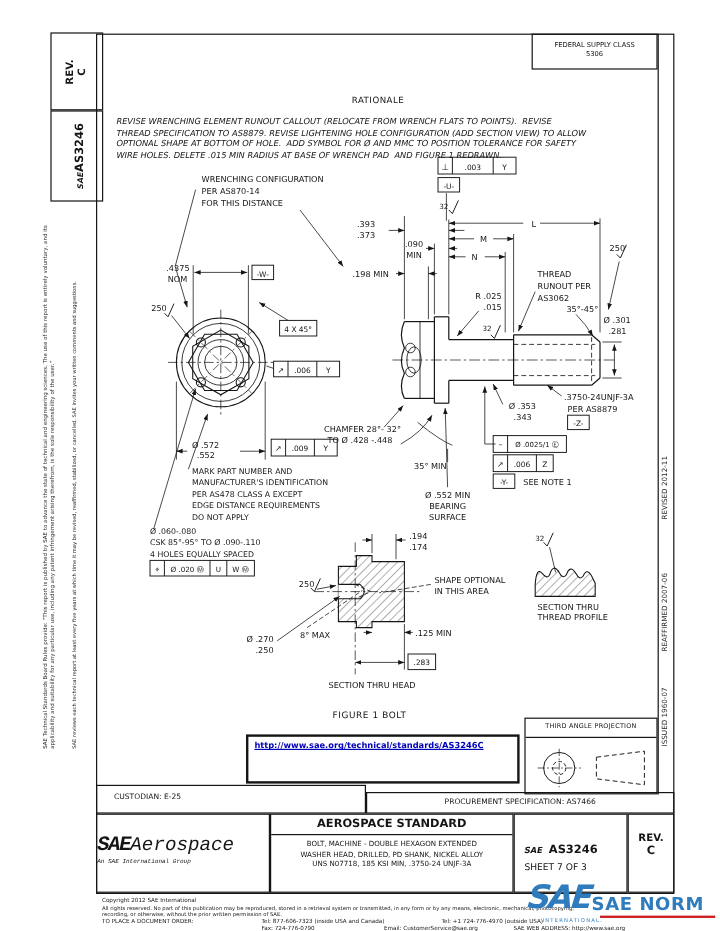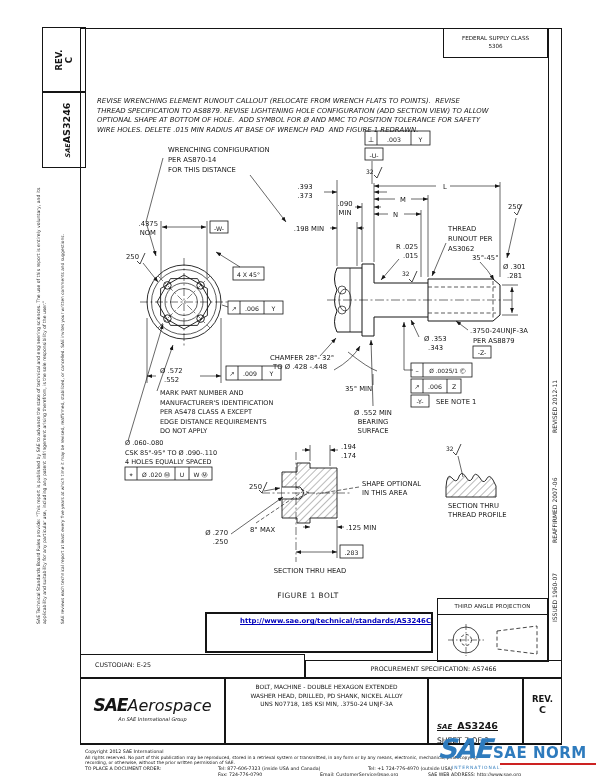--- a/index.html
+++ b/index.html
@@ -5,21 +5,21 @@
   html,body{margin:0;padding:0;background:#ffffff;}
   #page{position:relative;width:600px;height:776px;background:#fff;overflow:hidden;
         font-family:"DejaVu Sans",sans-serif;color:#151515;}
   .abs{position:absolute;}
   .bx{position:absolute;border:1.4px solid #151515;box-sizing:border-box;background:transparent;}
   .t{position:absolute;white-space:nowrap;color:#161616;}
   .vt{position:absolute;transform-origin:0 0;transform:rotate(-90deg);white-space:nowrap;color:#2a2a2a;}
   svg{position:absolute;left:0;top:0;z-index:1;}
   #textlayer{position:absolute;left:0;top:0;width:600px;height:776px;z-index:2;}
   #wm{position:absolute;z-index:3;}
-  .blue{color:#0000bb;text-decoration:underline;margin-left:28px;}
+  .blue{color:#0000bb;text-decoration:underline;}
   .wmblue{color:#2e7bbd;}
   svg text{font-family:"DejaVu Sans",sans-serif;fill:#161616;}
 </style>
 </head>
 <body>
 
 <div id="page">
 
 <svg width="600" height="776" viewBox="0 0 600 776">
   <defs>
@@ -344,20 +344,21 @@
     <div class="abs" style="left:50%;top:50%;transform:translate(-50%,-50%) rotate(-90deg);white-space:nowrap;">
       <span style="font-style:italic;font-weight:bold;font-size:6.5px;">SAE</span><span style="font-weight:bold;font-size:9.5px;">AS3246</span>
     </div>
   </div>
 
   <div class="bx" style="left:443px;top:28px;width:105px;height:30px;border-width:1.2px;text-align:center;padding-top:5px;font-size:5.6px;line-height:8px;">
     <div>FEDERAL SUPPLY CLASS</div>
     <div>5306</div>
   </div>
 
+  <div class="t" style="left:80px;top:79px;width:470px;text-align:center;font-size:7.2px;letter-spacing:0.4px;">RATIONALE</div>
   <div class="t" style="left:97px;top:97px;font-size:6.9px;line-height:9.6px;white-space:pre;font-style:italic;">REVISE WRENCHING ELEMENT RUNOUT CALLOUT (RELOCATE FROM WRENCH FLATS TO POINTS).  REVISE
 THREAD SPECIFICATION TO AS8879. REVISE LIGHTENING HOLE CONFIGURATION (ADD SECTION VIEW) TO ALLOW
 OPTIONAL SHAPE AT BOTTOM OF HOLE.  ADD SYMBOL FOR Ø AND MMC TO POSITION TOLERANCE FOR SAFETY
 WIRE HOLES. DELETE .015 MIN RADIUS AT BASE OF WRENCH PAD  AND FIGURE 1 REDRAWN.</div>
 
   <div class="vt" style="left:36px;top:624px;width:448px;font-size:4.6px;line-height:6.2px;white-space:normal;">SAE Technical Standards Board Rules provide: “This report is published by SAE to advance the state of technical and engineering sciences. The use of this report is entirely voluntary, and its applicability and suitability for any particular use, including any patent infringement arising therefrom, is the sole responsibility of the user.”</div>
   <div class="vt" style="left:60px;top:624px;font-size:4.3px;">SAE reviews each technical report at least every five years at which time it may be revised, reaffirmed, stabilized, or cancelled. SAE invites your written comments and suggestions.</div>
 
   <div class="vt" style="left:551px;top:433px;font-size:6px;">REVISED 2012-11</div>
   <div class="vt" style="left:551px;top:543px;font-size:6px;">REAFFIRMED 2007-06</div>
@@ -372,34 +373,35 @@
   </div>
 
   <div class="bx" style="left:80px;top:654px;width:225px;height:24px;border-width:1.2px;">
     <div class="t" style="left:14px;top:6px;font-size:6.3px;">CUSTODIAN:  E-25</div>
   </div>
   <div class="bx" style="left:305px;top:660px;width:257px;height:18px;border-width:1.2px;text-align:center;font-size:6.3px;line-height:16px;">
     <span>PROCUREMENT SPECIFICATION:  AS7466</span>
   </div>
 
   <div class="bx" style="left:80px;top:678px;width:145px;height:66px;border-width:1.4px;">
-    <div style="text-align:center;padding-top:16px;">
+    <div style="text-align:left;padding-top:16px;font-family:Liberation Mono, monospace;">
       <span style="font-size:17px;font-weight:bold;font-style:italic;letter-spacing:-1px;">SAE</span><span style="font-size:16px;font-style:italic;">Aerospace</span>
       <div style="font-size:5px;font-style:italic;margin-top:1px;">An SAE International Group</div>
     </div>
   </div>
   <div class="bx" style="left:225px;top:678px;width:203px;height:66px;border-width:1.4px;">
+    <div style="border-bottom:1.2px solid #151515;height:16px;text-align:center;font-size:9.5px;font-weight:bold;line-height:16px;">AEROSPACE STANDARD</div>
     <div style="text-align:center;font-size:5.9px;line-height:8.6px;padding-top:4px;">
       <div>BOLT, MACHINE - DOUBLE HEXAGON EXTENDED</div>
       <div>WASHER HEAD, DRILLED, PD SHANK, NICKEL ALLOY</div>
       <div>UNS N07718, 185 KSI MIN, .3750-24 UNJF-3A</div>
     </div>
   </div>
   <div class="bx" style="left:428px;top:678px;width:95px;height:66px;border-width:1.4px;">
-    <div style="padding:35px 0 0 8px;text-decoration:underline;">
+    <div style="padding:17px 0 0 8px;">
       <div style="white-space:nowrap;"><span style="font-style:italic;font-weight:bold;font-size:7px;">SAE</span> <span style="font-weight:bold;font-size:9.5px;">AS3246</span></div>
       <div style="font-size:7.6px;margin-top:3px;">SHEET 7 OF 3</div>
     </div>
   </div>
   <div class="bx" style="left:523px;top:678px;width:39px;height:66px;border-width:1.4px;text-align:center;">
     <div style="font-size:8.5px;font-weight:bold;padding-top:15px;">REV.</div>
     <div style="font-size:9.5px;font-weight:bold;">C</div>
   </div>
 
   <div class="t" style="left:85px;top:749px;font-size:4.7px;">Copyright 2012 SAE International</div>

